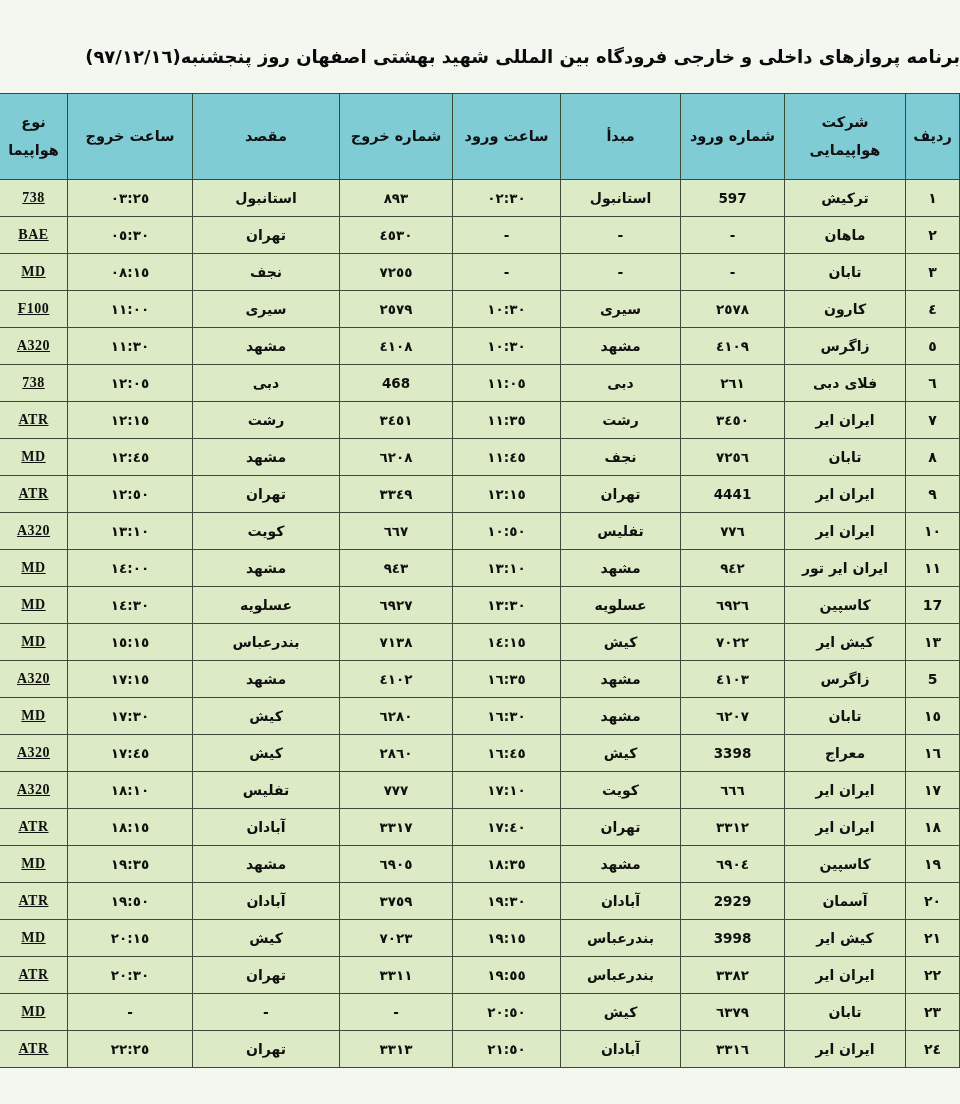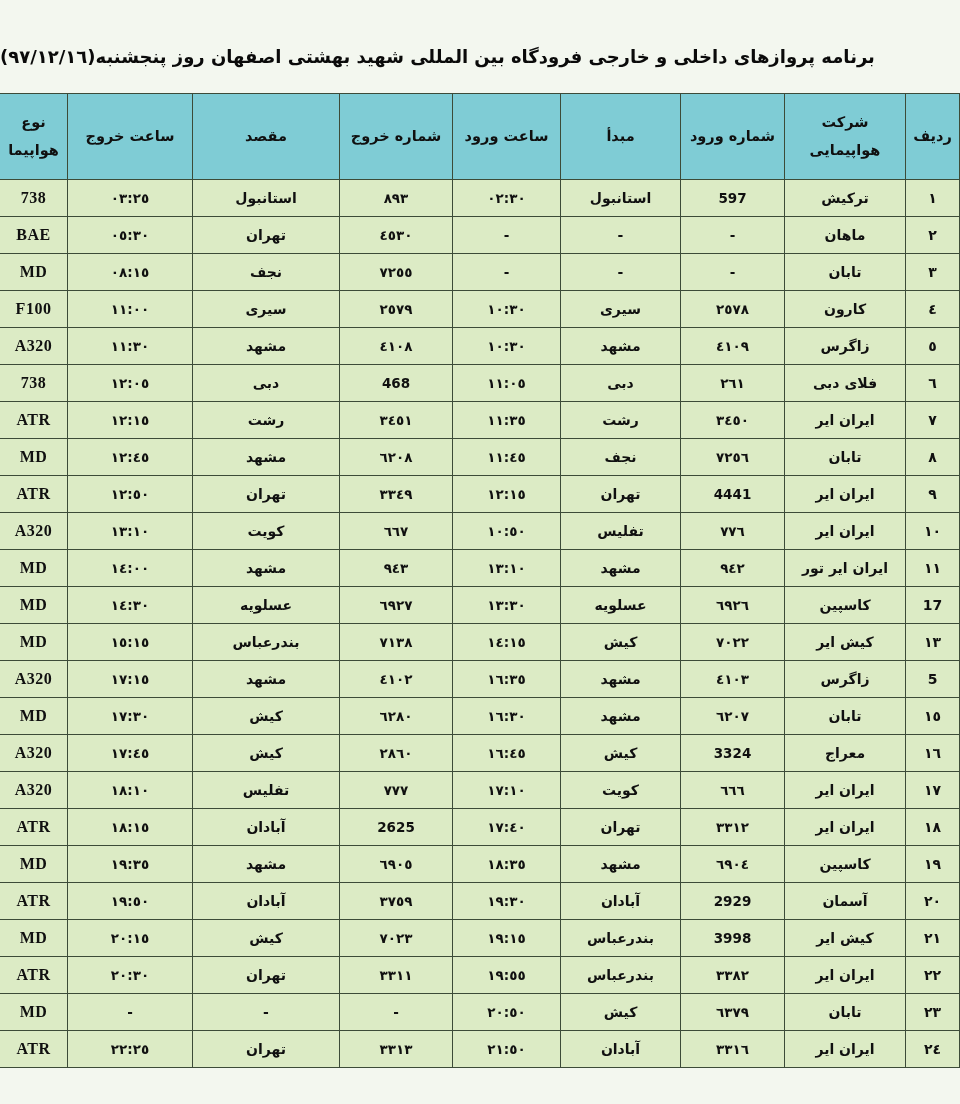--- a/index.html
+++ b/index.html
@@ -12,21 +12,21 @@
   *{margin:0;padding:0;box-sizing:border-box;}
   html,body{width:960px;}
   body{
     height:1104px;
     background:var(--page-bg);
     font-family:"DejaVu Sans", sans-serif;
     overflow:hidden;
   }
   .page-title{
     padding-top:46px;
-    text-align:left;
+    text-align:right;
     font-size:18px;
     font-weight:bold;
     color:var(--title-color);
     letter-spacing:0;
   }
   table.flight-table{
     margin-top:26px;
     width:960px;
     border-collapse:collapse;
     table-layout:fixed;
@@ -62,22 +62,23 @@
     height:37px;
     font-size:14px;
     padding:1px 4px;
     white-space:nowrap;
   }
   table.flight-table tbody td.num{
     font-size:13.5px;
   }
   table.flight-table tbody td.latin{
     font-family:"Liberation Serif","DejaVu Serif",serif;
-    font-size:16px;
+    font-size:14px;
     letter-spacing:0.5px;
+    text-decoration:underline;
   }
 </style>
 </head>
 <body>
 
 <div class="page-title">برنامه پروازهای داخلی و خارجی فرودگاه بین المللی شهید بهشتی اصفهان روز پنجشنبه(٩٧/١٢/١٦)</div>
 
 <table class="flight-table">
   <colgroup>
     <col class="c-row">
@@ -265,21 +266,21 @@
         <td>مشهد</td>
         <td class="num">١٦:٣٠</td>
         <td class="num">٦٢٨٠</td>
         <td>کیش</td>
         <td class="num">١٧:٣٠</td>
         <td class="latin">MD</td>
       </tr>
       <tr>
         <td>١٦</td>
         <td>معراج</td>
-        <td class="num">3324</td>
+        <td class="num">3398</td>
         <td>کیش</td>
         <td class="num">١٦:٤٥</td>
         <td class="num">٢٨٦٠</td>
         <td>کیش</td>
         <td class="num">١٧:٤٥</td>
         <td class="latin">A320</td>
       </tr>
       <tr>
         <td>١٧</td>
         <td>ایران ایر</td>
@@ -290,21 +291,21 @@
         <td>تفلیس</td>
         <td class="num">١٨:١٠</td>
         <td class="latin">A320</td>
       </tr>
       <tr>
         <td>١٨</td>
         <td>ایران ایر</td>
         <td class="num">٣٣١٢</td>
         <td>تهران</td>
         <td class="num">١٧:٤٠</td>
-        <td class="num">2625</td>
+        <td class="num">٣٣١٧</td>
         <td>آبادان</td>
         <td class="num">١٨:١٥</td>
         <td class="latin">ATR</td>
       </tr>
       <tr>
         <td>١٩</td>
         <td>کاسپین</td>
         <td class="num">٦٩٠٤</td>
         <td>مشهد</td>
         <td class="num">١٨:٣٥</td>

